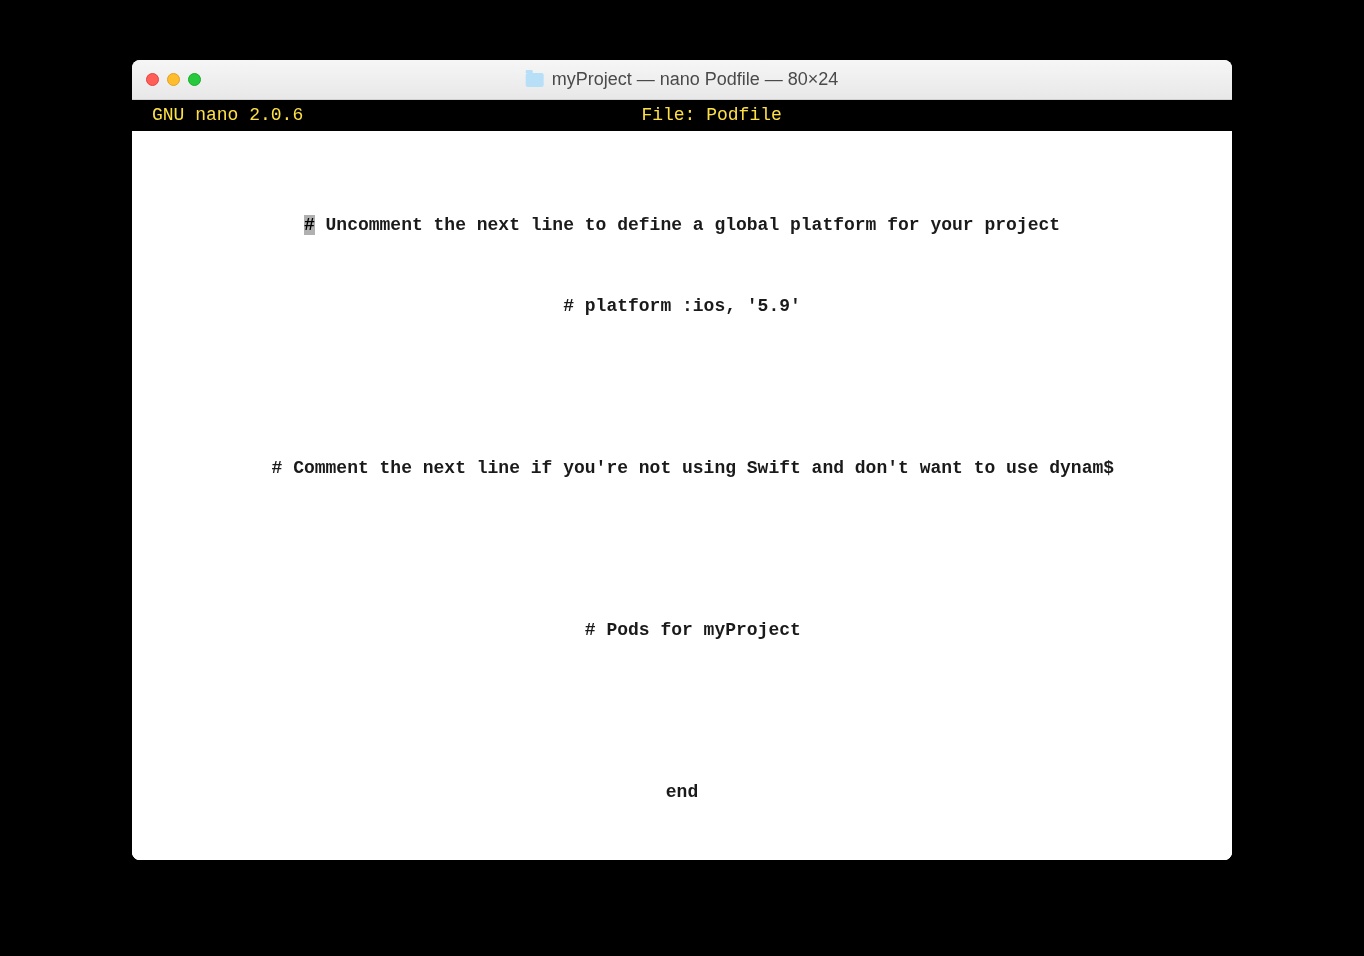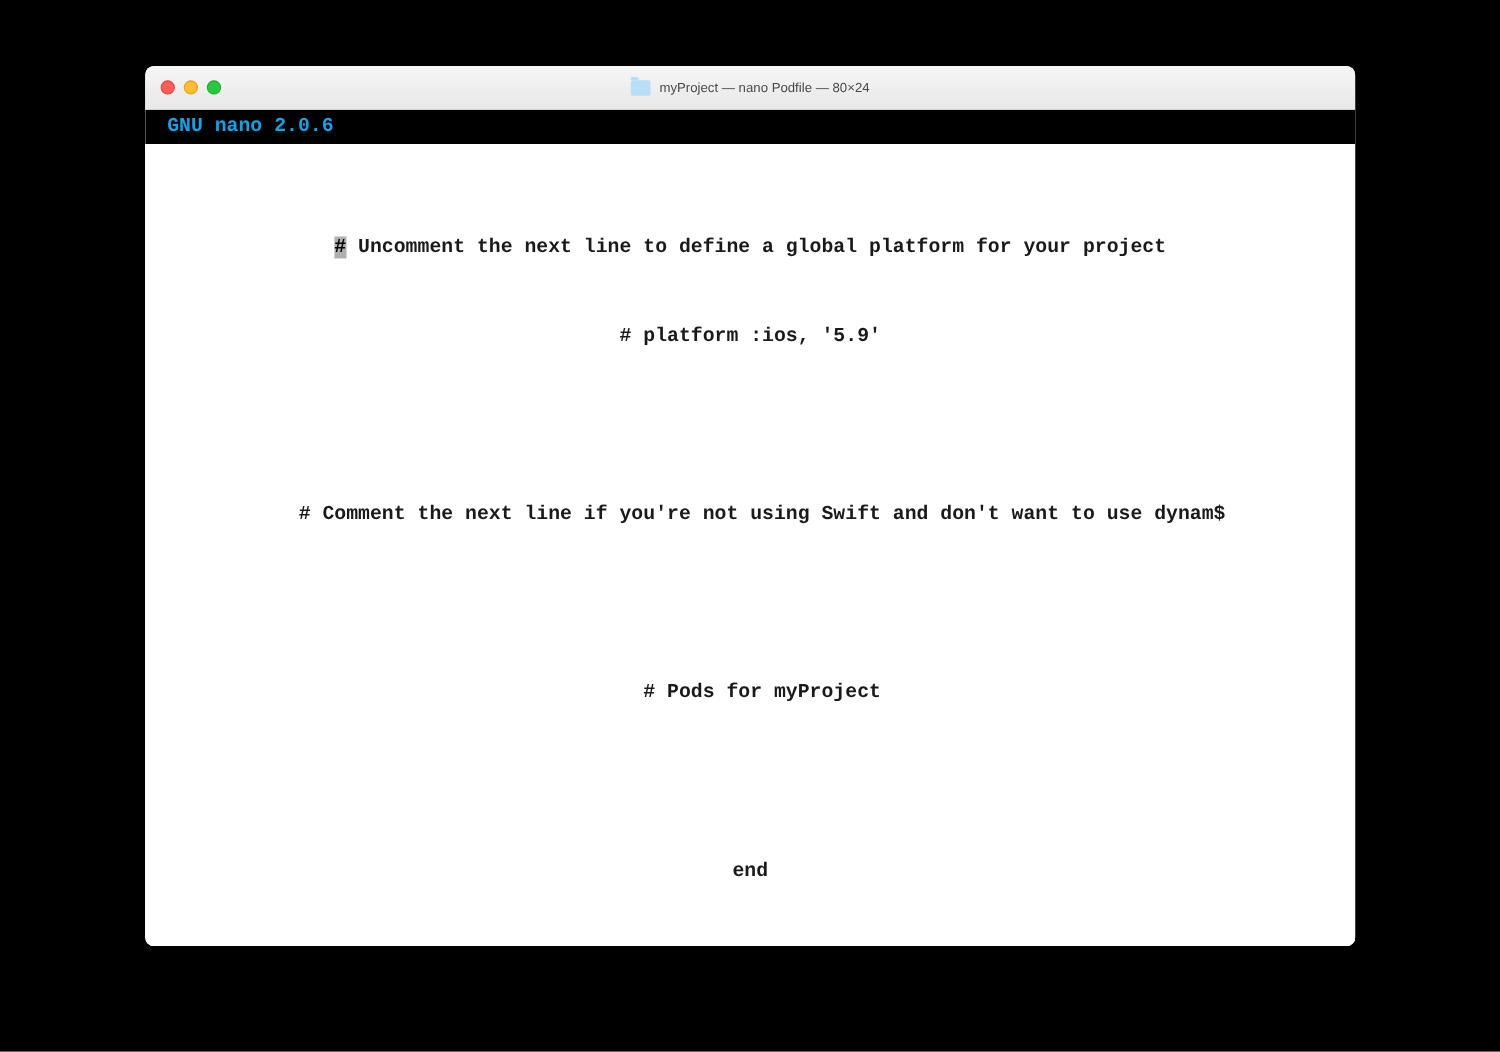--- a/index.html
+++ b/index.html
@@ -55,21 +55,21 @@
     
     .title-content {
       position: absolute;
       left: 50%;
       transform: translateX(-50%);
       display: flex;
       align-items: center;
       gap: 8px;
       color: #4a4a4a;
       font-family: -apple-system, "Helvetica Neue", sans-serif;
-      font-size: 12px;
+      font-size: 18px;
     }
     
     .folder-icon {
       width: 18px;
       height: 14px;
       background: #b8dff8;
       border-radius: 2px;
       position: relative;
     }
     
@@ -86,24 +86,24 @@
     
     .terminal-body {
       background: #ffffff;
       font-size: 18px;
       line-height: 1.5;
       color: #000000;
     }
     
     .header-bar {
       background: #000000;
-      color: #0ea5e9;
+      color: #fde047;
       padding: 2px 12px;
       display: flex;
-      font-weight: bold;
+      font-weight: normal;
     }
     
     .header-left {
       flex: 0 0 auto;
       padding-left: 8px;
     }
     
     .header-center {
       flex: 1;
       text-align: center;
@@ -141,20 +141,21 @@
     </div>
     <div class="title-content">
       <div class="folder-icon"></div>
       <span>myProject — nano Podfile — 80×24</span>
     </div>
   </div>
 
   <div class="terminal-body">
     <div class="header-bar">
       <span class="header-left">GNU nano 2.0.6</span>
+      <span class="header-center">File: Podfile</span>
     </div>
 
     <div style="height:27px;background:#ffffff;"></div>
 
     <div class="editor-content">
       <div class="editor-line"><span class="cursor-char">#</span><span> Uncomment the next line to define a global platform for your project</span></div>
       <div class="editor-line"># platform :ios, '5.9'</div>
       <div class="editor-line">&nbsp;</div>
       <div class="editor-line">  # Comment the next line if you're not using Swift and don't want to use dynam$</div>
       <div class="editor-line">&nbsp;</div>

